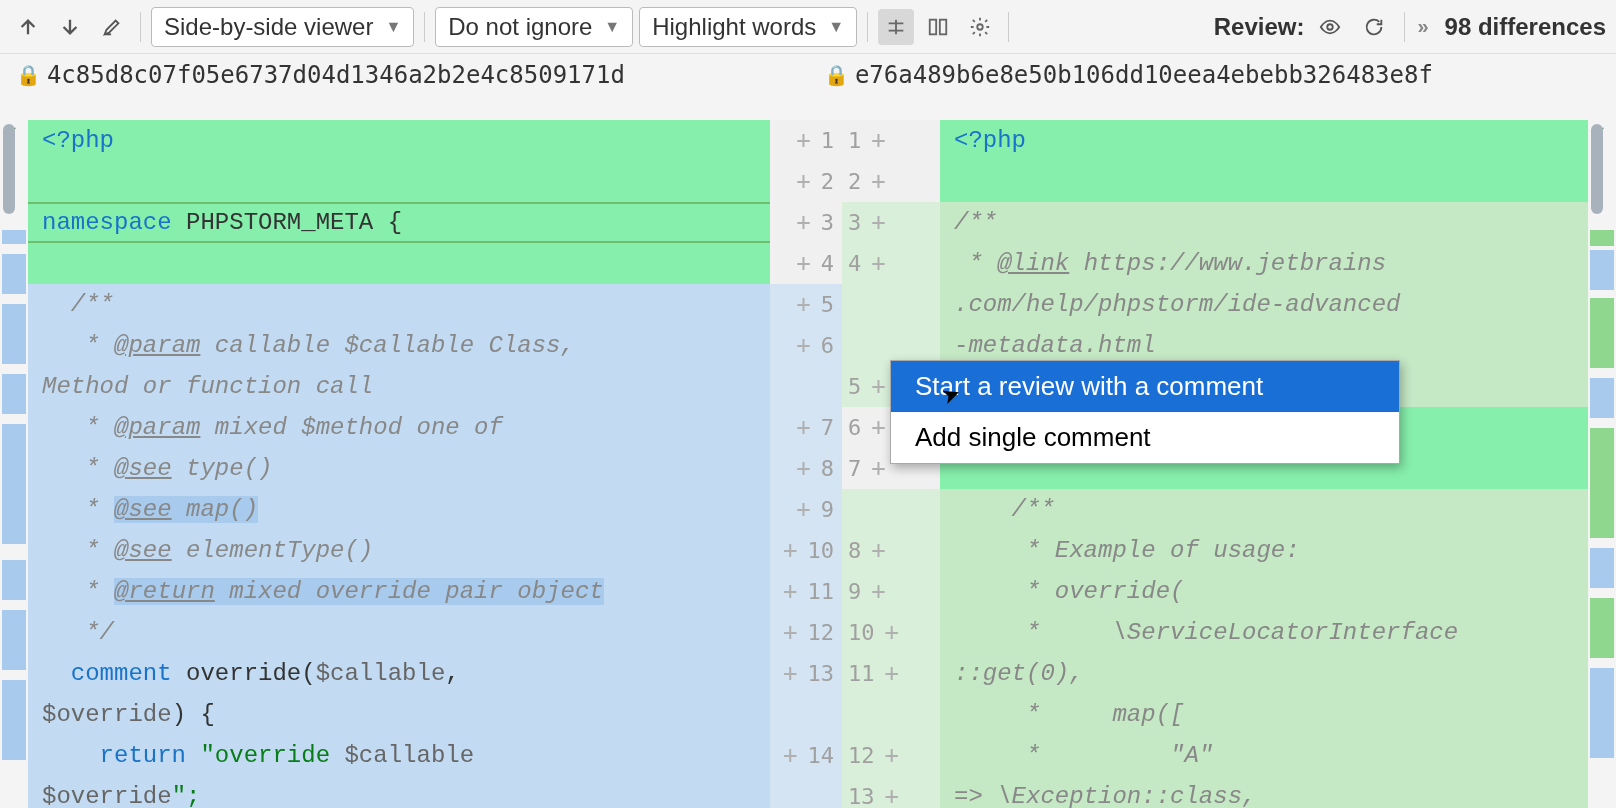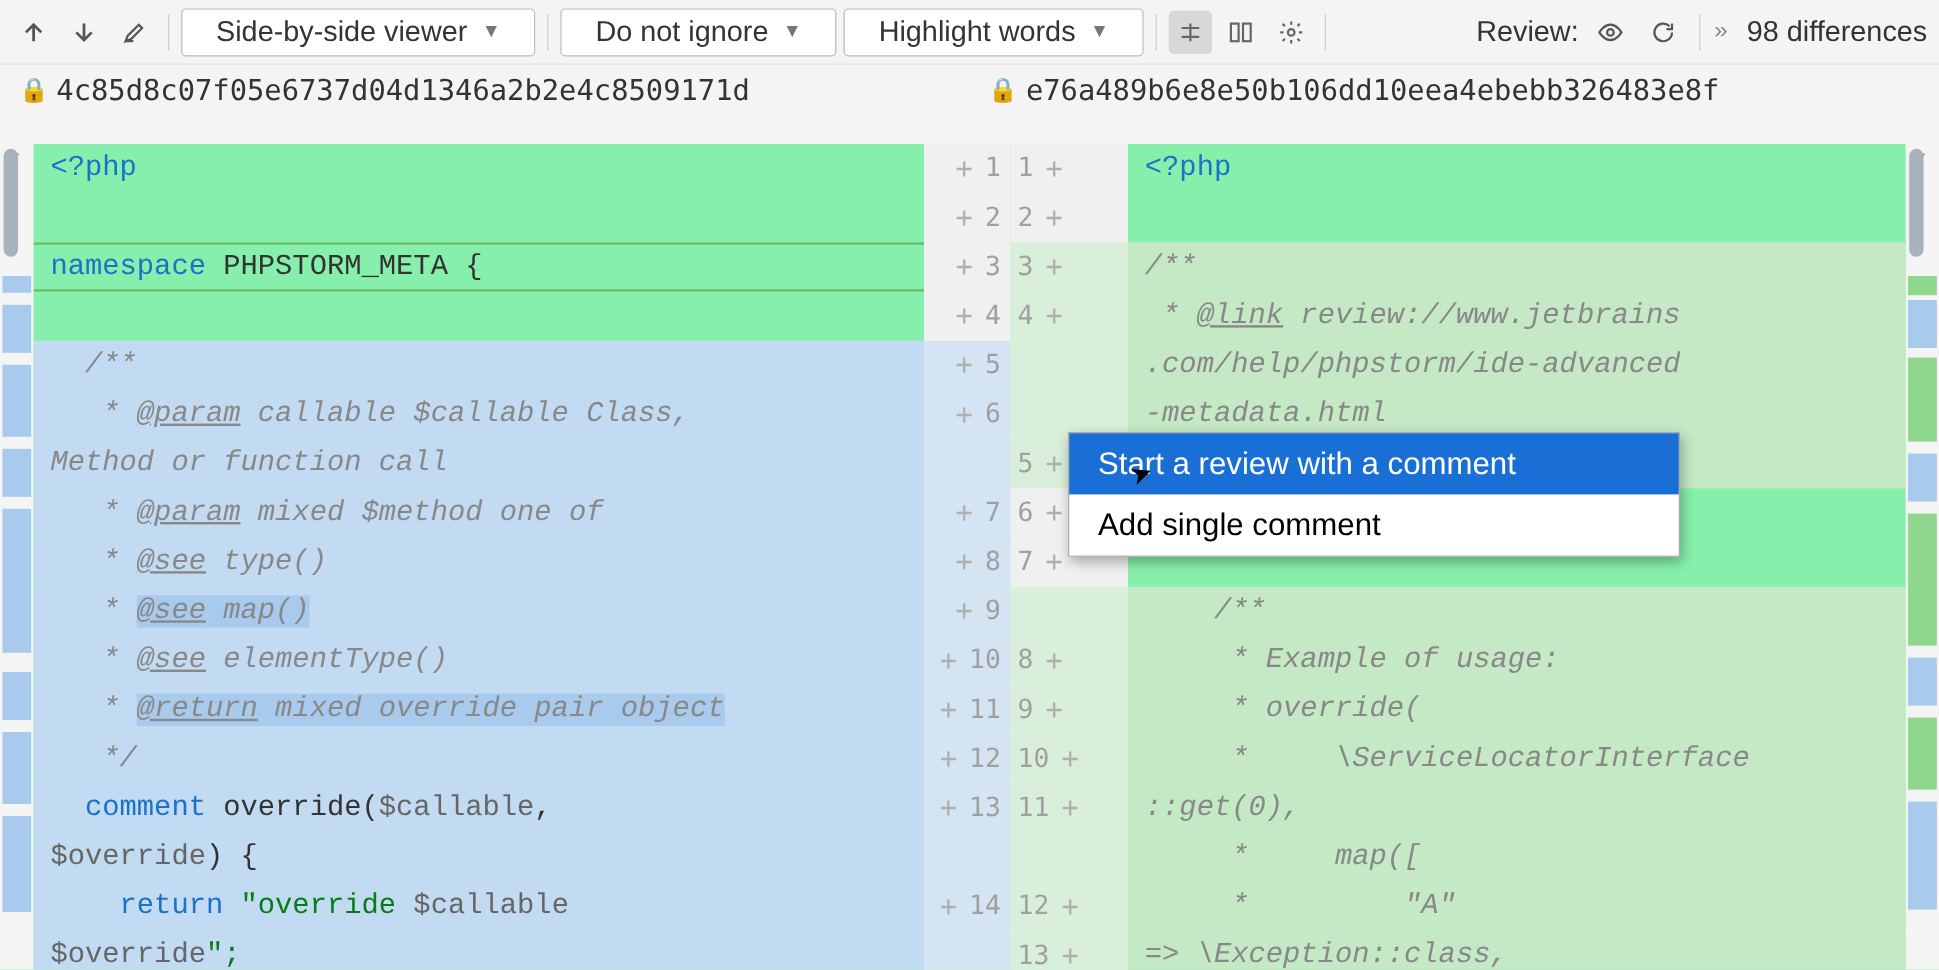--- a/index.html
+++ b/index.html
@@ -38,33 +38,34 @@
   background: #ccc;
   margin: 0 4px;
 }
 .dropdown {
   height: 40px;
   background: #fff;
   border: 1px solid #bbb;
   border-radius: 4px;
   display: flex;
   align-items: center;
-  padding: 0 28px;
+  padding: 0 12px;
   gap: 12px;
   cursor: pointer;
   font-size: 24px;
   color: #333;
 }
 .dropdown .caret { color: #777; font-size: 16px; }
 .tb-icon.active { background: #d8d8d8; border-radius: 4px; }
 .tb-right {
   margin-left: auto;
   display: flex;
   align-items: center;
   gap: 8px;
+  font-weight: bold;
 }
 .review-label { font-size: 24px; color: #333; }
 .diff-count { font-size: 24px; color: #333; margin-left: 8px; }
 .hashbar {
   display: flex;
   height: 42px;
   align-items: center;
   background: #f4f4f4;
   font-family: 'Menlo','Consolas',monospace;
   font-size: 24px;
@@ -535,21 +536,21 @@
       <div class="line">
           <div class="leftbar"></div>
           <span class="txt"></span>
         </div>
       <div class="line bg-ins">
           <div class="leftbar ins"></div>
           <span class="txt tok-doc">/**</span>
         </div>
       <div class="line bg-ins">
           <div class="leftbar ins"></div>
-          <span class="txt"><span class="tok-doc"> * </span><span class="tok-doctag">@link</span><span class="tok-doc"> review://www.jetbrains</span></span>
+          <span class="txt"><span class="tok-doc"> * </span><span class="tok-doctag">@link</span><span class="tok-doc"> https://www.jetbrains</span></span>
         </div>
       <div class="line bg-ins">
           <div class="leftbar ins"></div>
           <span class="txt soft-wrap-ind"><span class="tok-doc">.com/help/phpstorm/ide-advanced</span></span>
         </div>
       <div class="line bg-ins">
           <div class="leftbar ins"></div>
           <span class="txt soft-wrap-ind"><span class="tok-doc">-metadata.html</span></span>
         </div>
       <div class="line bg-ins">

